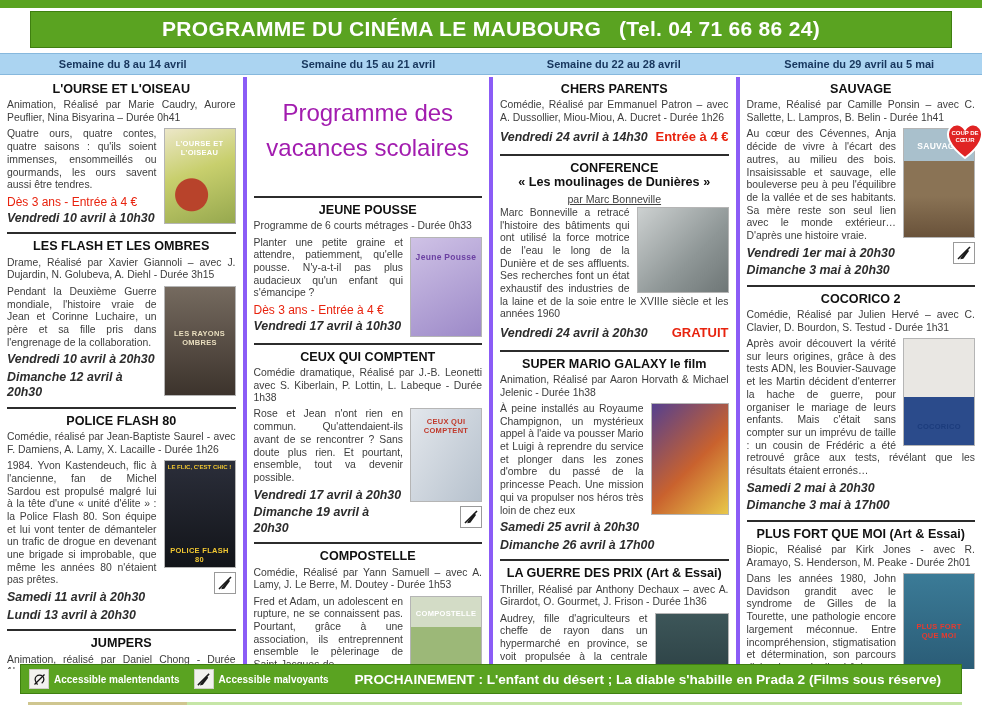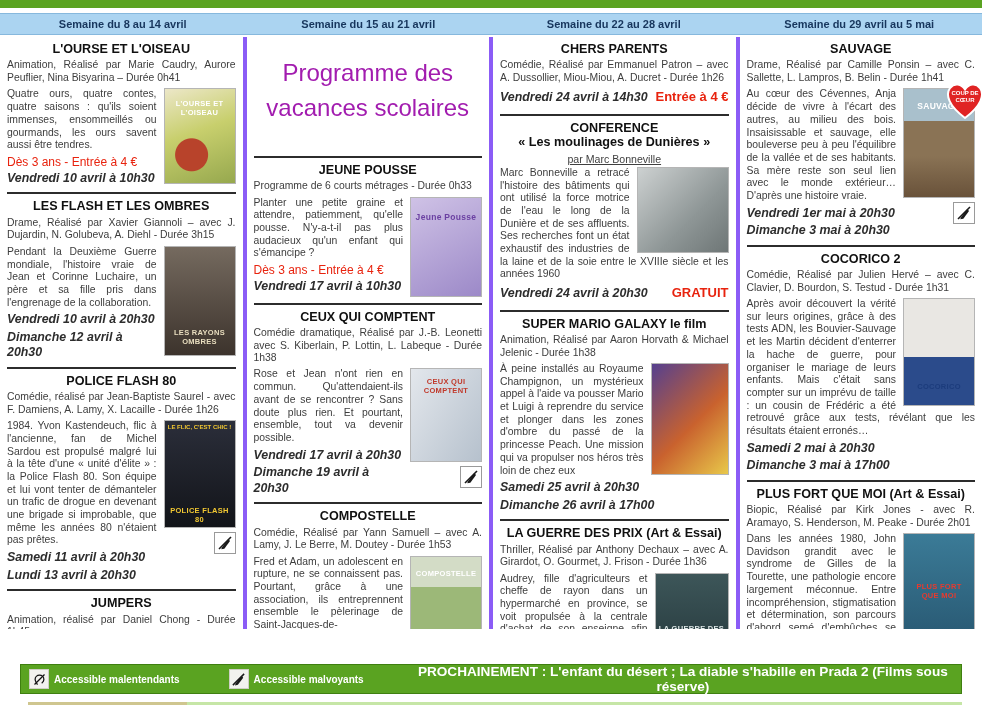--- a/index.html
+++ b/index.html
@@ -44,21 +44,21 @@
             width:72px; height:100px; border:1px solid #b5b5b5; text-align:center;
             font-weight:bold; overflow:hidden; padding:3px; }
   .plabel { font-size:7.5px; line-height:1.2; letter-spacing:.3px; }
   .ptag { font-size:6px; line-height:1.1; margin-bottom:auto; }
   .plabel.big { font-size:8.5px; }
 
   .p-ourse { height:96px;
     background: radial-gradient(circle at 38% 70%, #b8432b 0 16px, rgba(0,0,0,0) 17px),
                 linear-gradient(160deg,#ece7c8 0%,#c8cf6d 45%,#96a84e 100%);
     color:#fff; justify-content:flex-start; padding-top:10px; }
-  .p-rayons { height:110px; background:linear-gradient(#756a5f,#3c332c); color:#e9debf; justify-content:flex-end; padding-bottom:9px; }
+  .p-rayons { height:110px; background:linear-gradient(#756a5f,#3c332c); color:#e9debf; justify-content:center; padding-bottom:9px; }
   .p-police { height:108px; background:linear-gradient(#2b2e3a,#121419); color:#f2c832; }
   .p-jumpers { height:100px; background:radial-gradient(circle at 50% 42%, #7d4c28 0 42%, #3a2517 85%); color:#ffd73e; justify-content:flex-end; padding-bottom:12px; }
   .p-jeune { height:100px; background:linear-gradient(150deg,#cfc2e6,#9c89c8); color:#6b40a2; justify-content:flex-start; padding-top:14px; }
   .p-ceux { height:94px; background:linear-gradient(120deg,#e3e7ec,#b6c1cd); color:#c0392b; justify-content:flex-start; padding-top:8px; }
   .p-compostelle { height:102px; background:linear-gradient(#d3dcc6 0 30%, #9cb878 30% 100%); color:#fff; justify-content:flex-start; padding-top:12px; }
   .p-conf { width:92px; height:86px; background:linear-gradient(135deg,#cdd1d1,#8e9696 60%,#6e7676); }
   .p-mario { width:78px; height:112px; background:linear-gradient(135deg,#55408f 0%,#c9622e 55%,#e8c84a 100%); }
   .p-guerre { width:74px; height:120px; background:linear-gradient(#3d5659,#1d2e32); color:#e0e9e9; }
   .p-sauvage { height:110px; background:linear-gradient(#a9c0cc 0 30%, #8a7355 30% 62%, #69523a 100%); color:#fff; justify-content:flex-start; padding-top:12px; }
   .p-cocorico { height:108px; background:linear-gradient(#e9e7e3 0 55%, #2b4b8b 55% 100%); color:#1c3c7c; justify-content:flex-end; padding-bottom:14px; }
@@ -69,37 +69,40 @@
   .heart .btxt { position:absolute; top:11px; left:0; width:100%; text-align:center;
                  color:#fff; font-size:6px; font-weight:bold; line-height:1.15; }
 
   .axbox { display:inline-flex; align-items:center; justify-content:center;
            width:22px; height:22px; background:#fff; border:1px solid #9a9a9a;
            margin-top:4px; }
   .axbox svg { width:16px; height:16px; }
 
   .footer { position:absolute; left:20px; right:20px; bottom:11px; height:30px;
             background:#5aa321; border:1px solid #3f7f10; display:flex;
-            align-items:center; padding:0 8px; color:#fff;gap:35px; }
+            align-items:center; padding:0 8px; color:#fff; }
   .axgroup { display:flex; align-items:center; margin-right:14px; }
   .fbox { width:20px; height:20px; background:#f2f2ee; border:1px solid #cfcfc5;
           display:flex; align-items:center; justify-content:center; margin-right:5px; }
   .fbox svg { width:15px; height:15px; }
   .axlabel { font-size:10px; font-weight:bold; }
   .prochain { flex:1; text-align:center; font-size:13.6px; font-weight:bold; }
 
   .bottomline { position:absolute; bottom:0; left:28px; right:20px; height:3px;
                 background:linear-gradient(to right,#cfc68f 0 17%, #c6e6a6 17% 100%); }
 </style>
 </head>
 <body>
 
 <div class="page">
   <div class="topstrip"></div>
 
+  <div class="banner">
+    <span>PROGRAMME DU CINÉMA LE MAUBOURG</span><span class="tel">(Tel. 04 71 66 86 24)</span>
+  </div>
 
   <div class="weekbar">
     <div class="week">Semaine du 8 au 14 avril</div>
     <div class="week">Semaine du 15 au 21 avril</div>
     <div class="week">Semaine du 22 au 28 avril</div>
     <div class="week">Semaine du 29 avril au 5 mai</div>
   </div>
 
   <div class="main">
 

